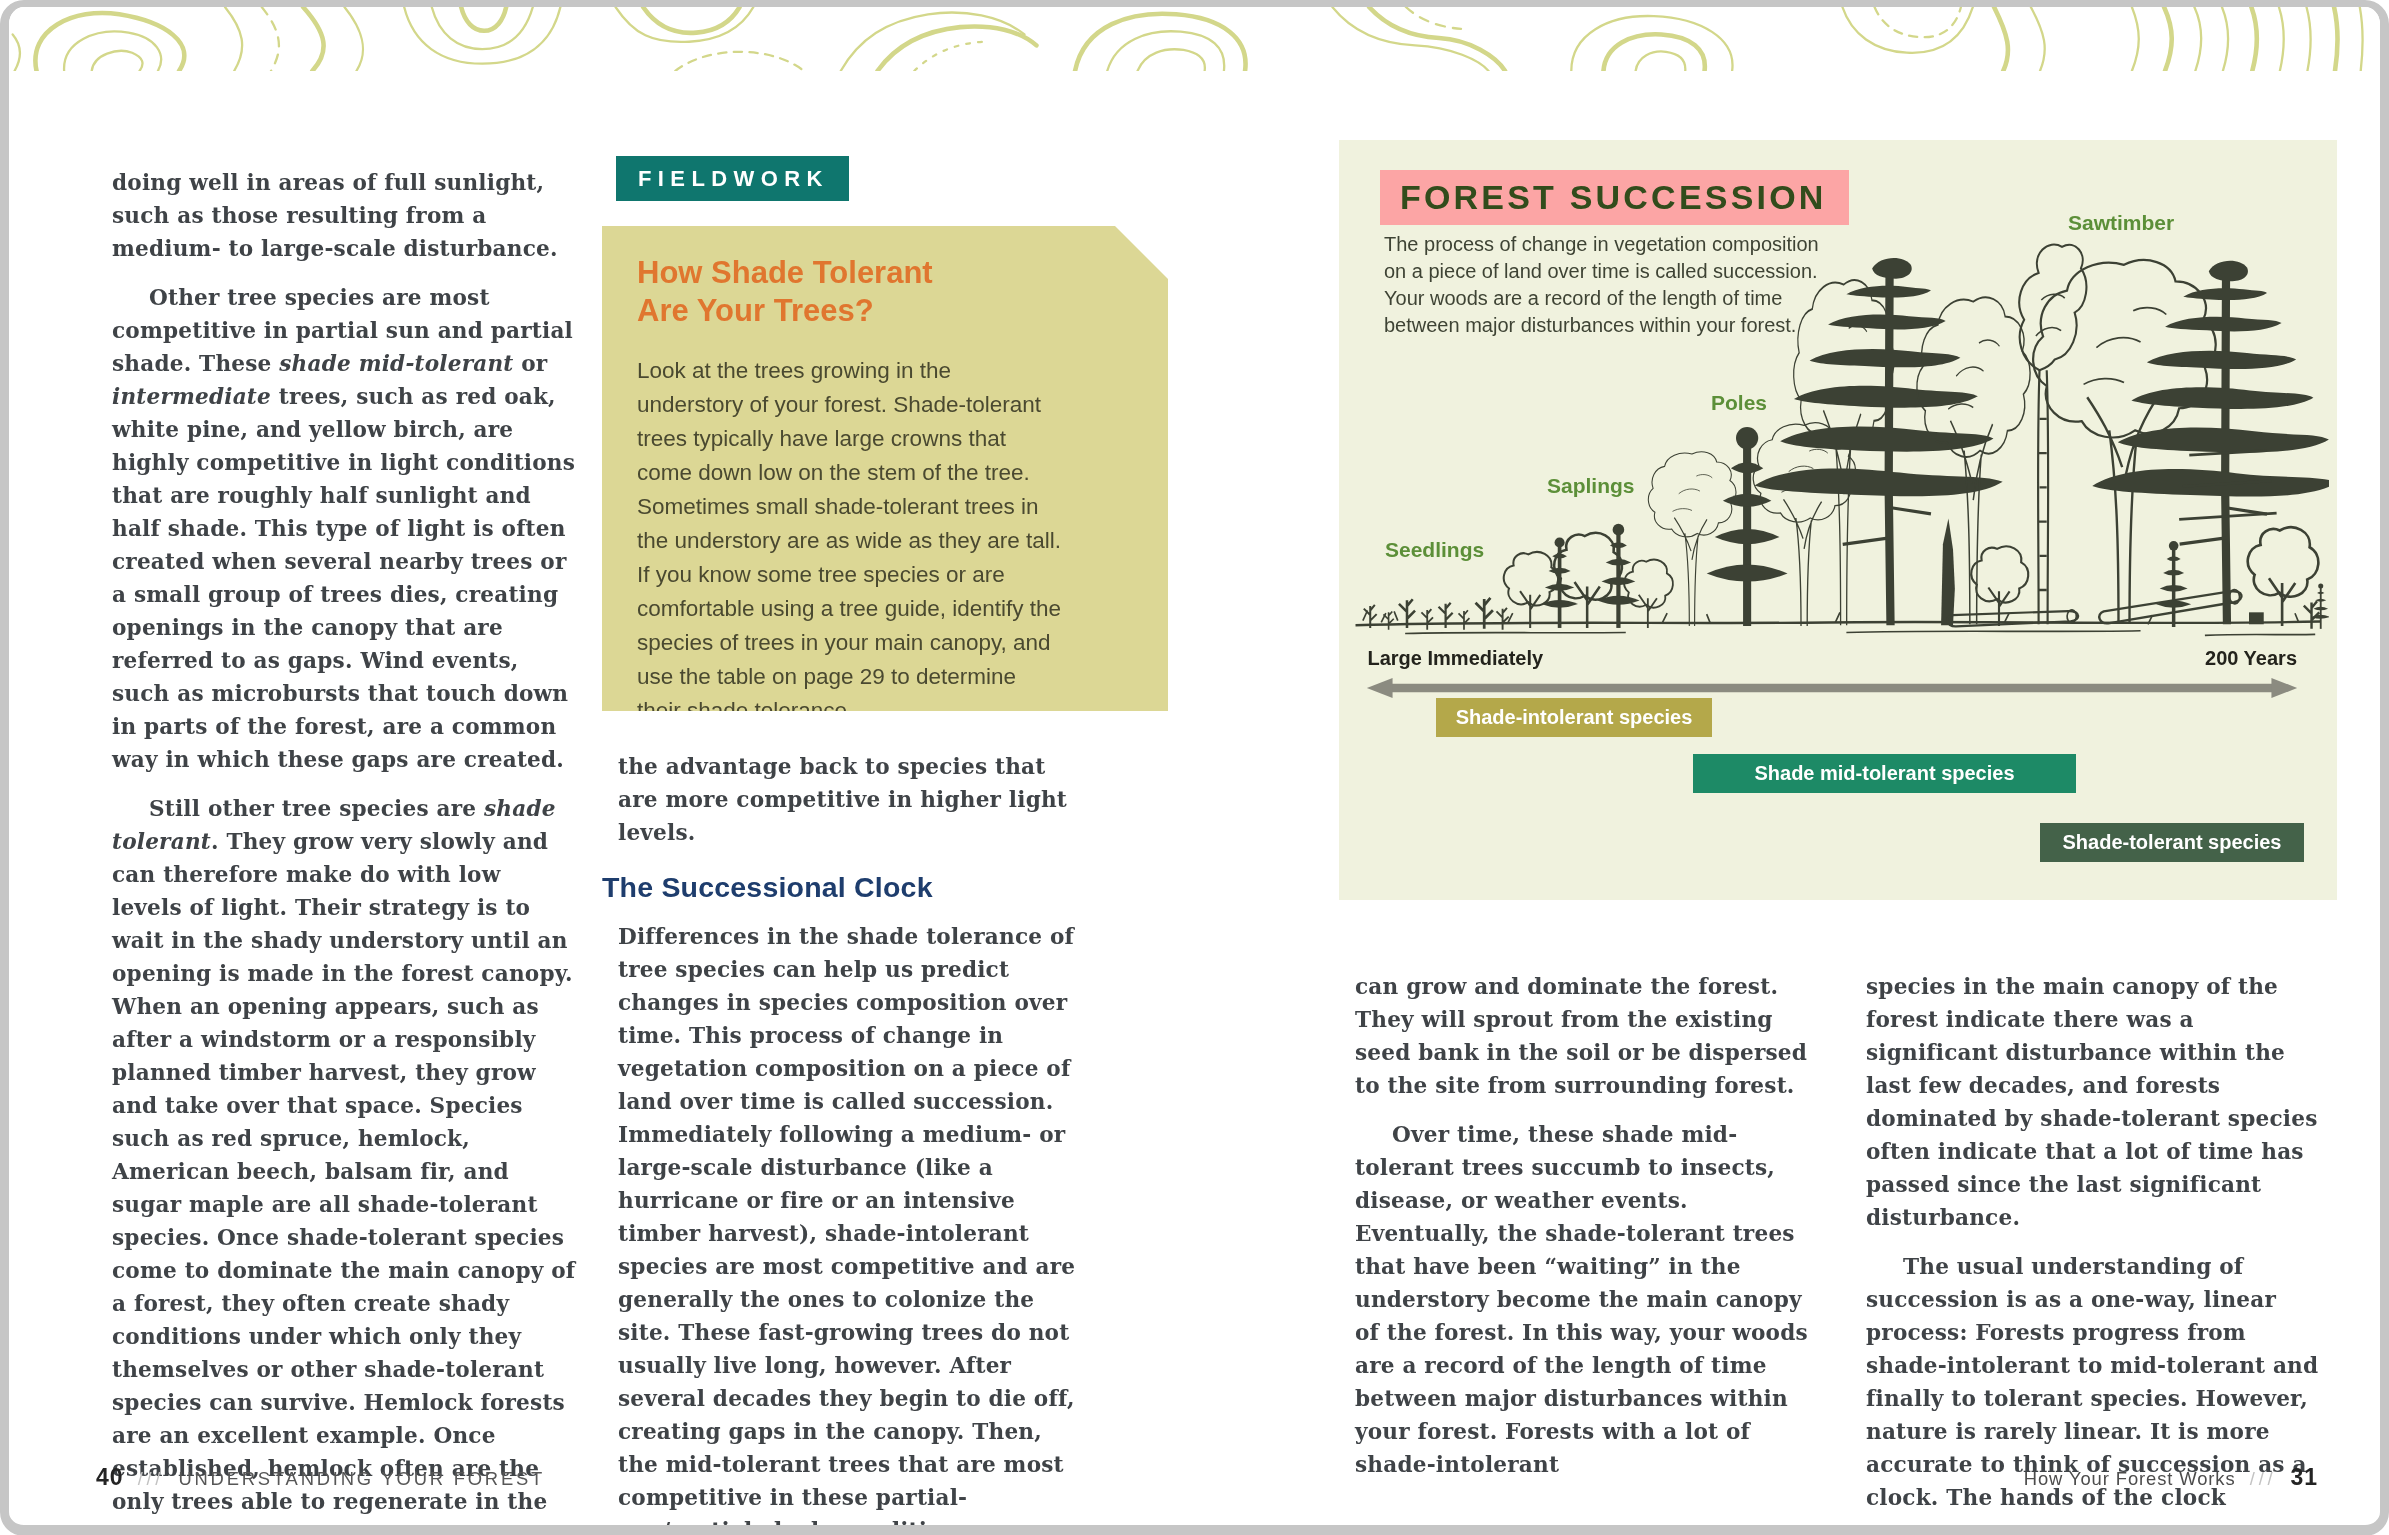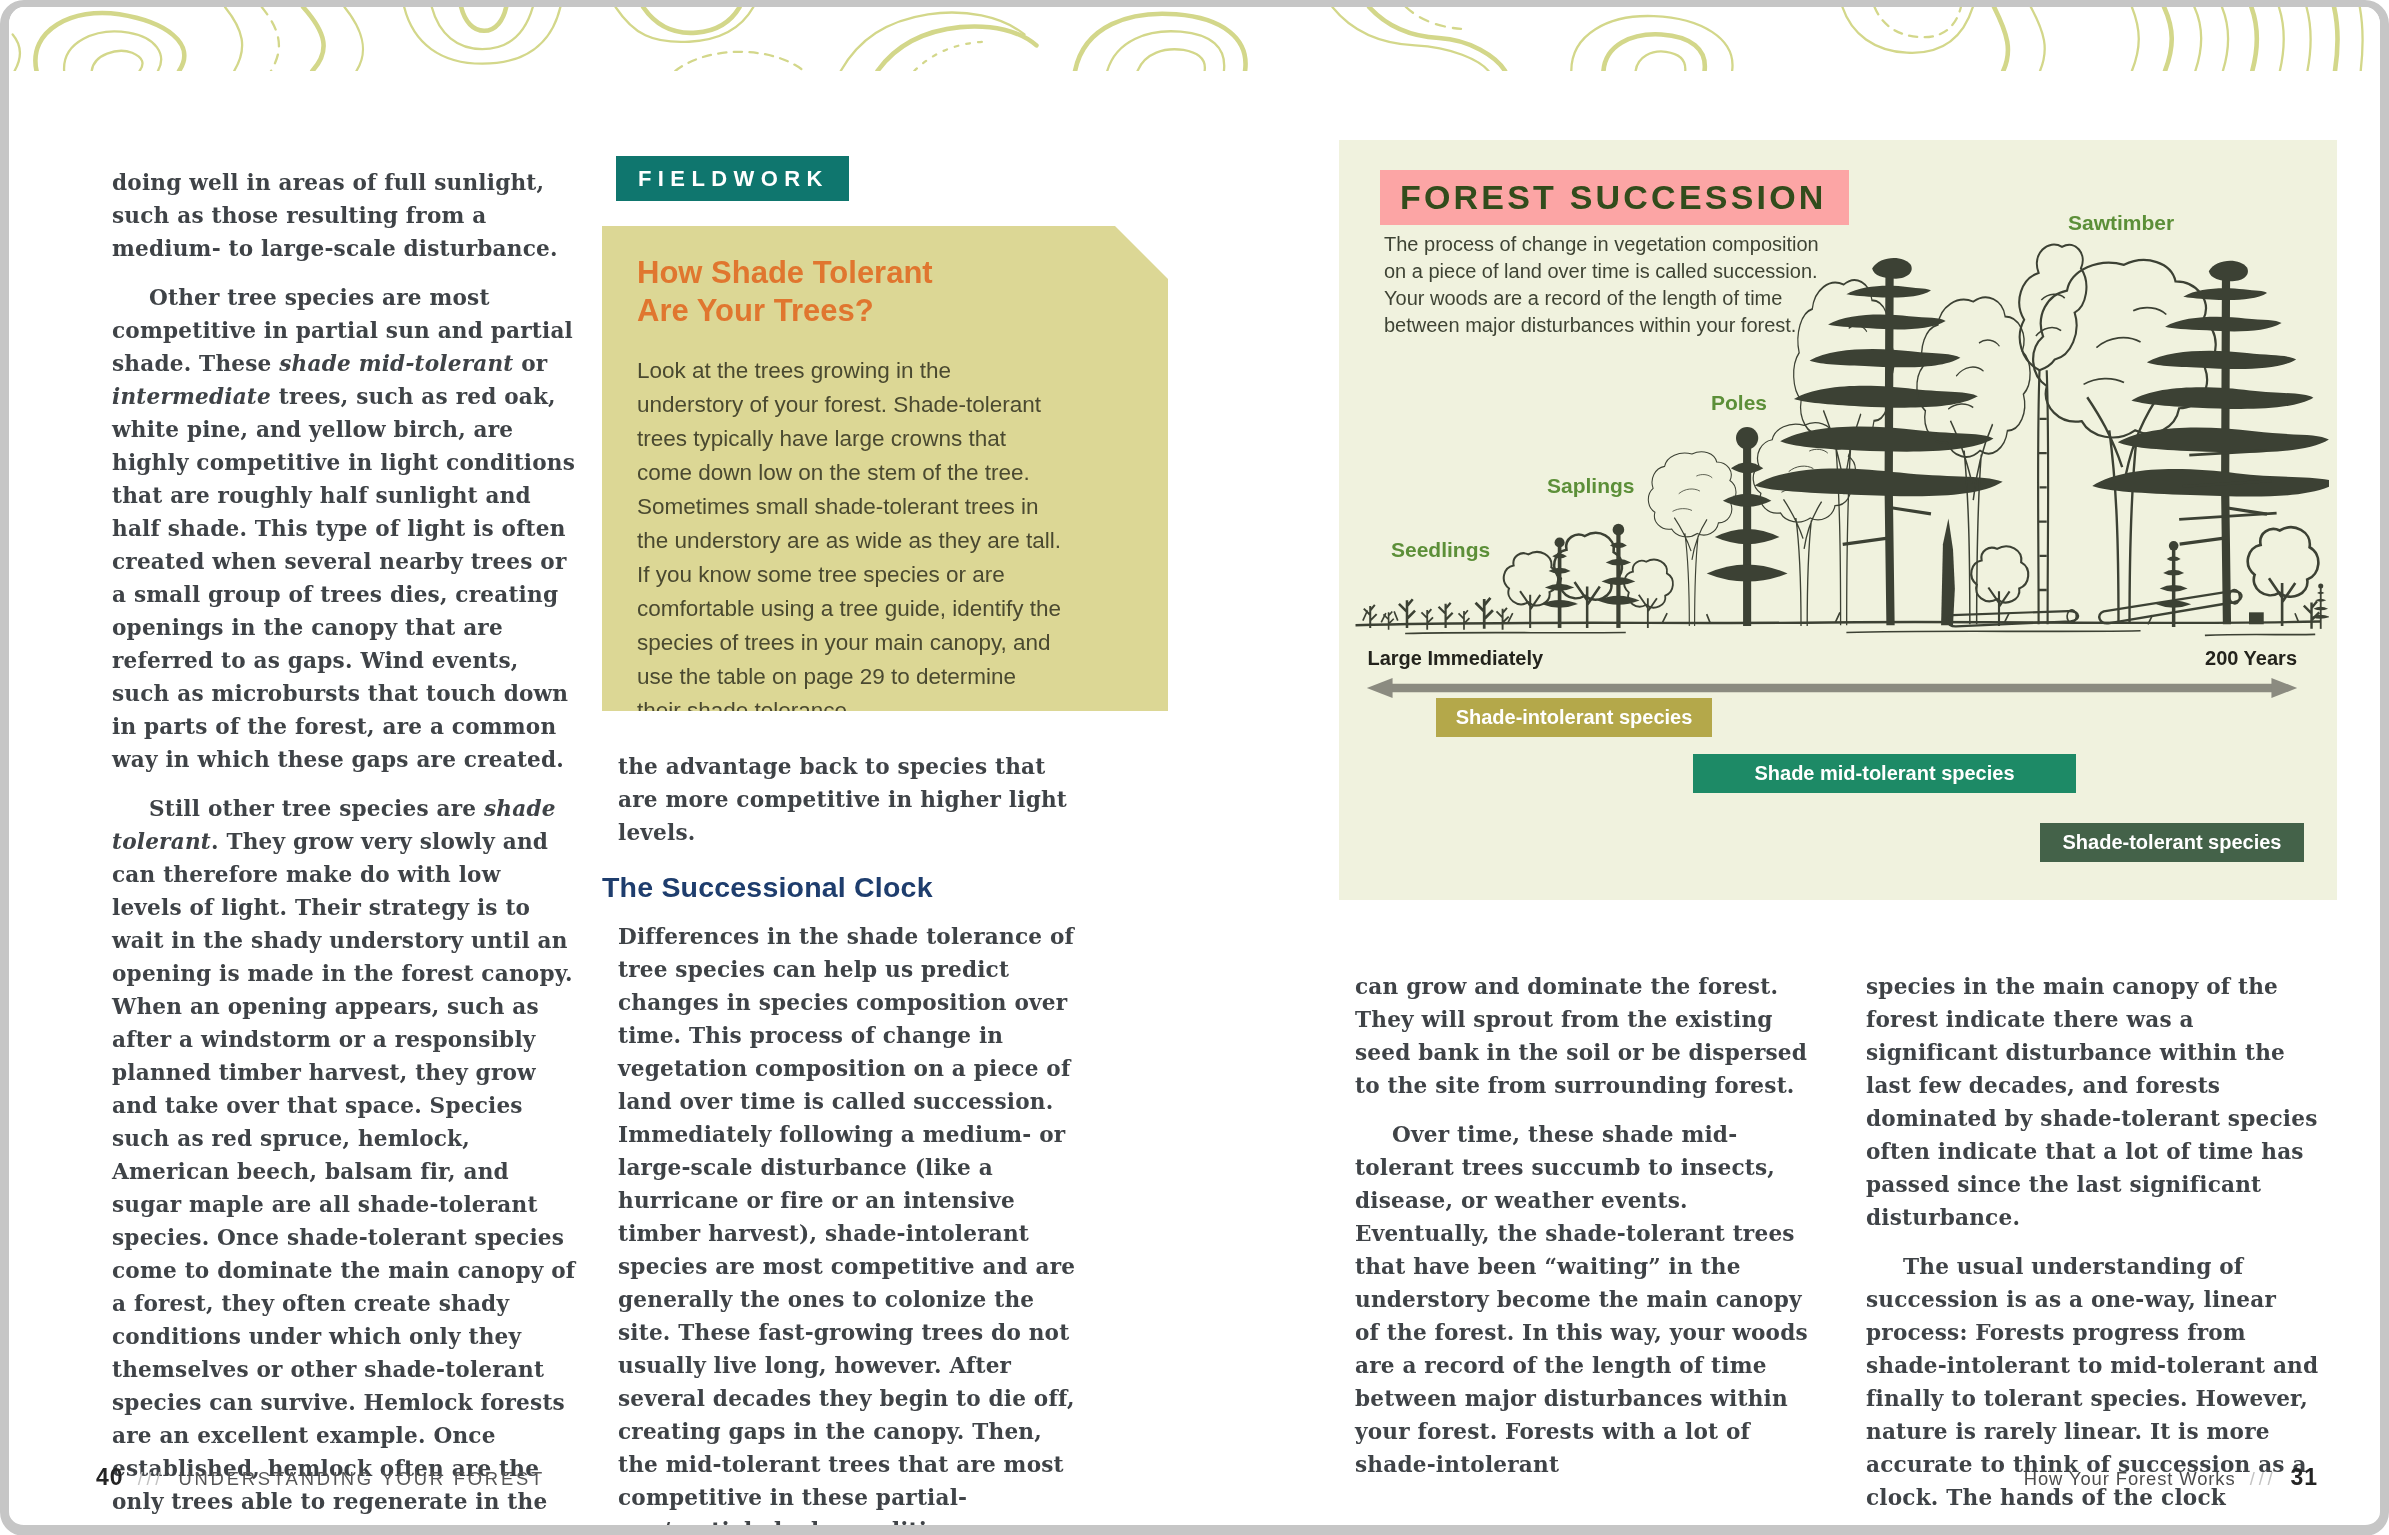--- a/index.html
+++ b/index.html
@@ -232,21 +232,21 @@
         <use href="#minipine" transform="translate(896,435) scale(0.95)"></use>
         <use href="#pine" transform="translate(954,432) scale(0.99)"></use>
         <path class="ink" fill="none" stroke-width="3" d="M902,318 L1008,311 M906,282 L1002,276 M913,248 L997,243"></path>
         <path class="inkf" d="M978,432 v-13 h16 v13 z"></path>
         <use href="#shrub" transform="translate(1014,434) scale(1.3)"></use>
         <use href="#sprig" transform="translate(1046,437) scale(1.2)"></use>
         <use href="#minipine" transform="translate(1056,437) scale(0.5)"></use>
       </g>
     </svg>
 
-    <span class="stage-label" style="left:52px;top:398px;">Seedlings</span>
+    <span class="stage-label" style="left:46px;top:398px;">Seedlings</span>
     <span class="stage-label" style="left:208px;top:334px;">Saplings</span>
     <span class="stage-label" style="left:372px;top:251px;">Poles</span>
     <span class="stage-label" style="left:729px;top:71px;">Sawtimber</span>
 
     <span class="axis-label" style="left:28.5px;">Large Immediately</span>
     <span class="axis-label" style="right:40px;">200 Years</span>
 
     <svg class="axis-arrow" viewBox="0 0 1016 26">
       <line x1="20" y1="13" x2="996" y2="13" stroke="#8b8b80" stroke-width="9"></line>
       <polygon points="2,13 30,2 30,24" fill="#8b8b80"></polygon>

